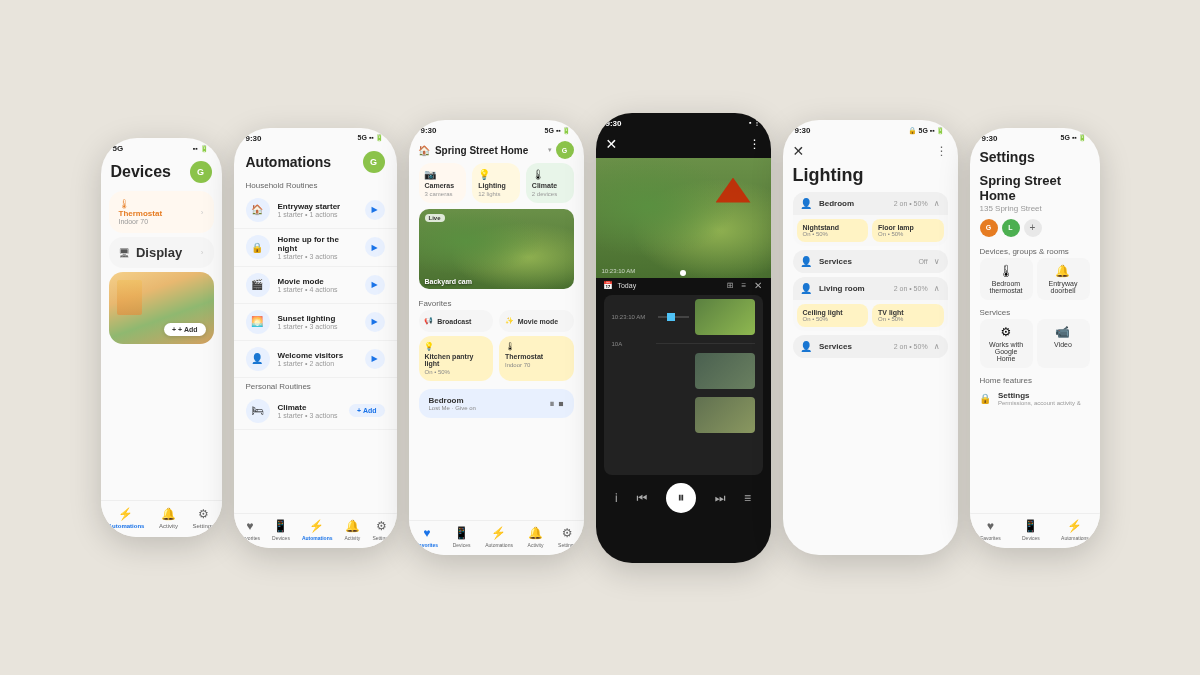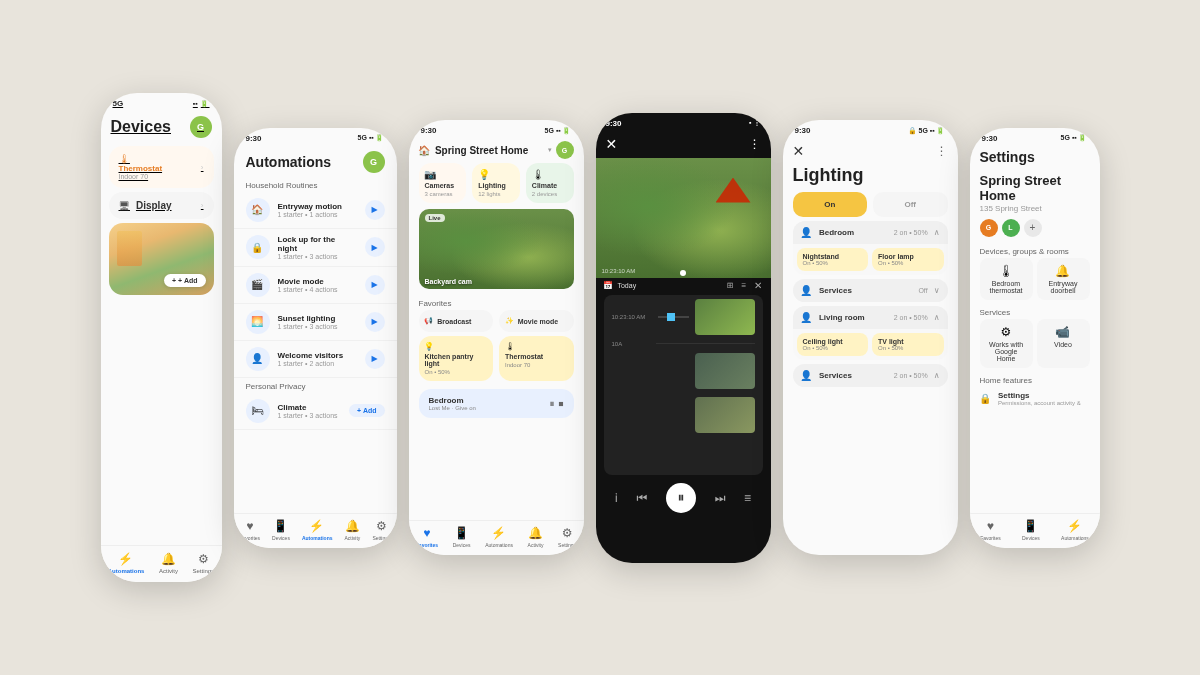--- a/index.html
+++ b/index.html
@@ -24,21 +24,21 @@
       border-radius: 36px;
       overflow: hidden;
       box-shadow: 0 8px 32px rgba(0,0,0,0.18);
       position: relative;
       flex-shrink: 0;
     }
     .phone-light {
       background: #fafafa;
     }
     
-    .phone1 { width: 121px; height: 489px; text-decoration: underline; }
+    .phone1 { width: 121px; height: 399px; }
     
     .phone2 { width: 163px; height: 420px; }
     
     .phone3 { width: 175px; height: 435px; }
     
     .phone4 { width: 175px; height: 450px; background: #111; }
     
     .phone5 { width: 175px; height: 435px; }
     
     .phone6 { width: 130px; height: 420px; }
@@ -106,21 +106,21 @@
     .p1-card2 {
       margin: 4px 8px;
       background: #f5f5f5;
       border-radius: 14px;
       padding: 8px 10px;
       display: flex;
       justify-content: space-between;
       align-items: center;
     }
     .p1-card2-label {
-      font-size: 10px;
+      font-size: 13px;
       font-weight: 600;
       color: #333;
     }
     .p1-image {
       margin: 4px 8px;
       border-radius: 14px;
       height: 72px;
       background: linear-gradient(135deg, #f0c080 0%, #e8a060 40%, #a0c080 100%);
       overflow: hidden;
       position: relative;
@@ -673,29 +673,29 @@
     </div>
     <div class="p2-header">
       <span class="p2-title">Automations</span>
       <div class="avatar-circle">G</div>
     </div>
     <div class="p2-section-label">Household Routines</div>
 
     <div class="p2-item">
       <div class="p2-item-icon">🏠</div>
       <div class="p2-item-text">
-        <div class="p2-item-name">Entryway motion</div>
+        <div class="p2-item-name">Entryway starter</div>
         <div class="p2-item-sub">1 starter • 1 actions</div>
       </div>
       <div class="p2-play-btn">▶</div>
     </div>
     <div class="p2-item">
       <div class="p2-item-icon">🔒</div>
       <div class="p2-item-text">
-        <div class="p2-item-name">Lock up for the night</div>
+        <div class="p2-item-name">Home up for the night</div>
         <div class="p2-item-sub">1 starter • 3 actions</div>
       </div>
       <div class="p2-play-btn">▶</div>
     </div>
     <div class="p2-item">
       <div class="p2-item-icon">🎬</div>
       <div class="p2-item-text">
         <div class="p2-item-name">Movie mode</div>
         <div class="p2-item-sub">1 starter • 4 actions</div>
       </div>
@@ -710,21 +710,21 @@
       <div class="p2-play-btn">▶</div>
     </div>
     <div class="p2-item">
       <div class="p2-item-icon">👤</div>
       <div class="p2-item-text">
         <div class="p2-item-name">Welcome visitors</div>
         <div class="p2-item-sub">1 starter • 2 action</div>
       </div>
       <div class="p2-play-btn">▶</div>
     </div>
-    <div class="p2-section-label">Personal Privacy</div>
+    <div class="p2-section-label">Personal Routines</div>
     <div class="p2-item">
       <div class="p2-item-icon">🛏</div>
       <div class="p2-item-text">
         <div class="p2-item-name">Climate</div>
         <div class="p2-item-sub">1 starter • 3 actions</div>
       </div>
       <div class="p2-add-btn">+ Add</div>
     </div>
     <div style="position:absolute;bottom:0;left:0;right:0;background:#fafafa;border-top:1px solid #eee;display:flex;justify-content:space-around;padding:5px 0 7px;">
       <div class="nav-item">
@@ -905,24 +905,20 @@
       <div class="status-icons">
           <span>🔒 5G ▪▪ 🔋</span>
         </div>
     </div>
     <div class="p5-header">
       <span style="font-size:14px;color:#333;">✕</span>
       <div style="flex:1;"></div>
       <span style="font-size:12px;color:#666;">⋮</span>
     </div>
     <div class="p5-title">Lighting</div>
-    <div class="p5-toggle-row">
-      <div class="p5-toggle-on">On</div>
-      <div class="p5-toggle-off">Off</div>
-    </div>
 
     <div class="p5-room-section">
       <div class="p5-room-header">
         <span class="p5-room-icon">👤</span>
         <div class="p5-room-name">Bedroom</div>
         <div class="p5-room-sub">2 on • 50%</div>
         <span style="font-size:8px;color:#999;">∧</span>
       </div>
       <div class="p5-devices-grid">
         <div class="p5-device-card-yellow">

